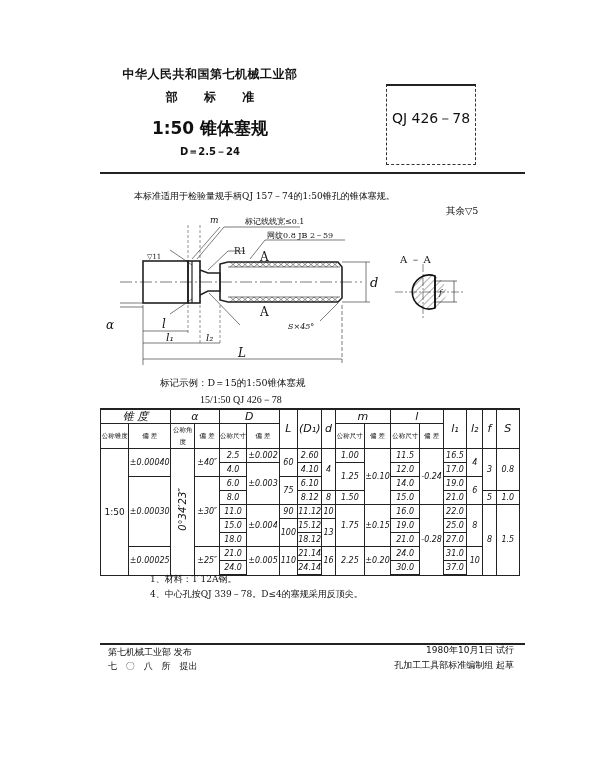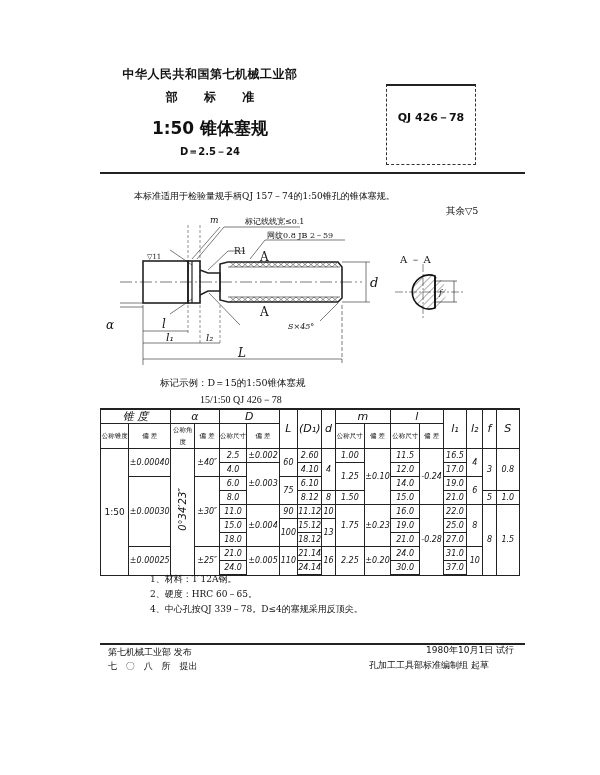--- a/index.html
+++ b/index.html
@@ -3,39 +3,39 @@
 <meta charset="utf-8">
 <style>
   html, body { margin:0; padding:0; background:#ffffff; }
   body { width:600px; height:775px; position:relative; overflow:hidden; font-family:"DejaVu Sans", sans-serif; color:#111; }
   .abs { position:absolute; }
   .hdr-ministry { left:0; width:420px; top:66px; text-align:center; font-size:12px; font-weight:bold; letter-spacing:0.5px; }
   .hdr-std { left:0; width:420px; top:89px; text-align:center; font-size:12px; font-weight:bold; word-spacing:22px; }
   .hdr-title { left:0; width:420px; top:117px; text-align:center; font-size:17px; font-weight:bold; }
   .hdr-range { left:0; width:420px; top:145px; text-align:center; font-size:10px; font-weight:bold; }
   .code-box { left:386px; top:84px; width:88px; height:78px; border:1.5px dashed #333; border-top:2px solid #222; }
-  .code-text { position:absolute; top:24px; width:100%; text-align:center; font-size:11px; font-weight:bold; }
+  .code-text { position:absolute; top:24px; width:100%; text-align:center; font-size:14px; font-weight:normal; }
   .rule { height:2px; background:#222; }
   .intro { left:134px; top:190px; font-size:9px; font-family:"DejaVu Serif", serif;text-align:right; }
   .rest-mark { left:446px; top:205px; font-size:9.5px; font-family:"DejaVu Serif", serif; }
   .section-label { left:400px; top:253px; font-size:10px; font-family:"DejaVu Serif", serif; }
   .example1 { left:160px; top:377px; font-size:9.5px; font-family:"DejaVu Serif", serif; }
   .example2 { left:200px; top:393px; font-size:10px; font-family:Liberation Serif, serif; }
   table.spec { position:absolute; left:100px; top:408px; width:420px; border-collapse:collapse; font-family:"DejaVu Sans", sans-serif; font-style:italic; font-size:8px; }
   table.spec td, table.spec th { border:1px solid #222; padding:0; text-align:center; height:13px; line-height:12px; font-weight:normal; }
   table.spec th { font-style:normal; font-size:6.5px;border-radius:6px; }
   table.spec th.big { font-size:11px; font-style:italic; }
   table.spec tr.top th { border-top:2px solid #222; }
   table.spec tr:last-child td { border-bottom:2px solid #222; }
   .vert { writing-mode:vertical-rl; transform:rotate(180deg); font-size:10px; }
   .notes { left:150px; top:572px; font-size:9px; line-height:15px; font-family:"DejaVu Serif", serif; }
   .foot-left1 { left:108px; top:646px; font-size:9px; }
   .foot-left2 { left:108px; top:660px; font-size:9px; word-spacing:6px; }
   .foot-right1 { left:396px; top:644px; width:118px; text-align:right; font-size:9px; }
-  .foot-right2 { left:344px; top:659px; width:170px; text-align:center; font-size:9px; }
+  .foot-right2 { left:344px; top:659px; width:170px; text-align:right; font-size:9px; }
 </style>
 </head>
 <body>
 
 <div class="abs hdr-ministry">中华人民共和国第七机械工业部</div>
 <div class="abs hdr-std">部 标 准</div>
 <div class="abs hdr-title">1:50 锥体塞规</div>
 <div class="abs hdr-range">D＝2.5－24</div>
 <div class="abs code-box">
   <div class="code-text">QJ 426－78</div>
@@ -240,21 +240,21 @@
     <td>1.0</td>
   </tr>
 
   <tr>
     <td>11.0</td>
     <td rowspan="3">±0.004</td>
     <td>90</td>
     <td>11.12</td>
     <td>10</td>
     <td rowspan="3">1.75</td>
-    <td rowspan="3">±0.23</td>
+    <td rowspan="3">±0.15</td>
     <td>16.0</td>
     <td rowspan="5">-0.28</td>
     <td>22.0</td>
     <td rowspan="3">8</td>
     <td rowspan="5">8</td>
     <td rowspan="5">1.5</td>
   </tr>
 
   <tr>
     <td>15.0</td>
@@ -291,21 +291,20 @@
     <td>24.0</td>
     <td>24.14</td>
     <td>30.0</td>
     <td>37.0</td>
   </tr>
 </tbody>
   </table>
 
 <div class="abs notes">
   <div>1、材料：T 12A钢。</div>
-  <div>2、硬度：HRC 60－65。</div>
   <div>4、中心孔按QJ 339－78。D≤4的塞规采用反顶尖。</div>
 </div>
 
 <div class="abs rule" style="left:100px; top:643px; width:425px;"></div>
 
 <div class="abs foot-left1">第七机械工业部 发布</div>
 <div class="abs foot-left2">七 〇 八 所 提出</div>
 <div class="abs foot-right1">1980年10月1日 试行</div>
 <div class="abs foot-right2">孔加工工具部标准编制组 起草</div>
 

